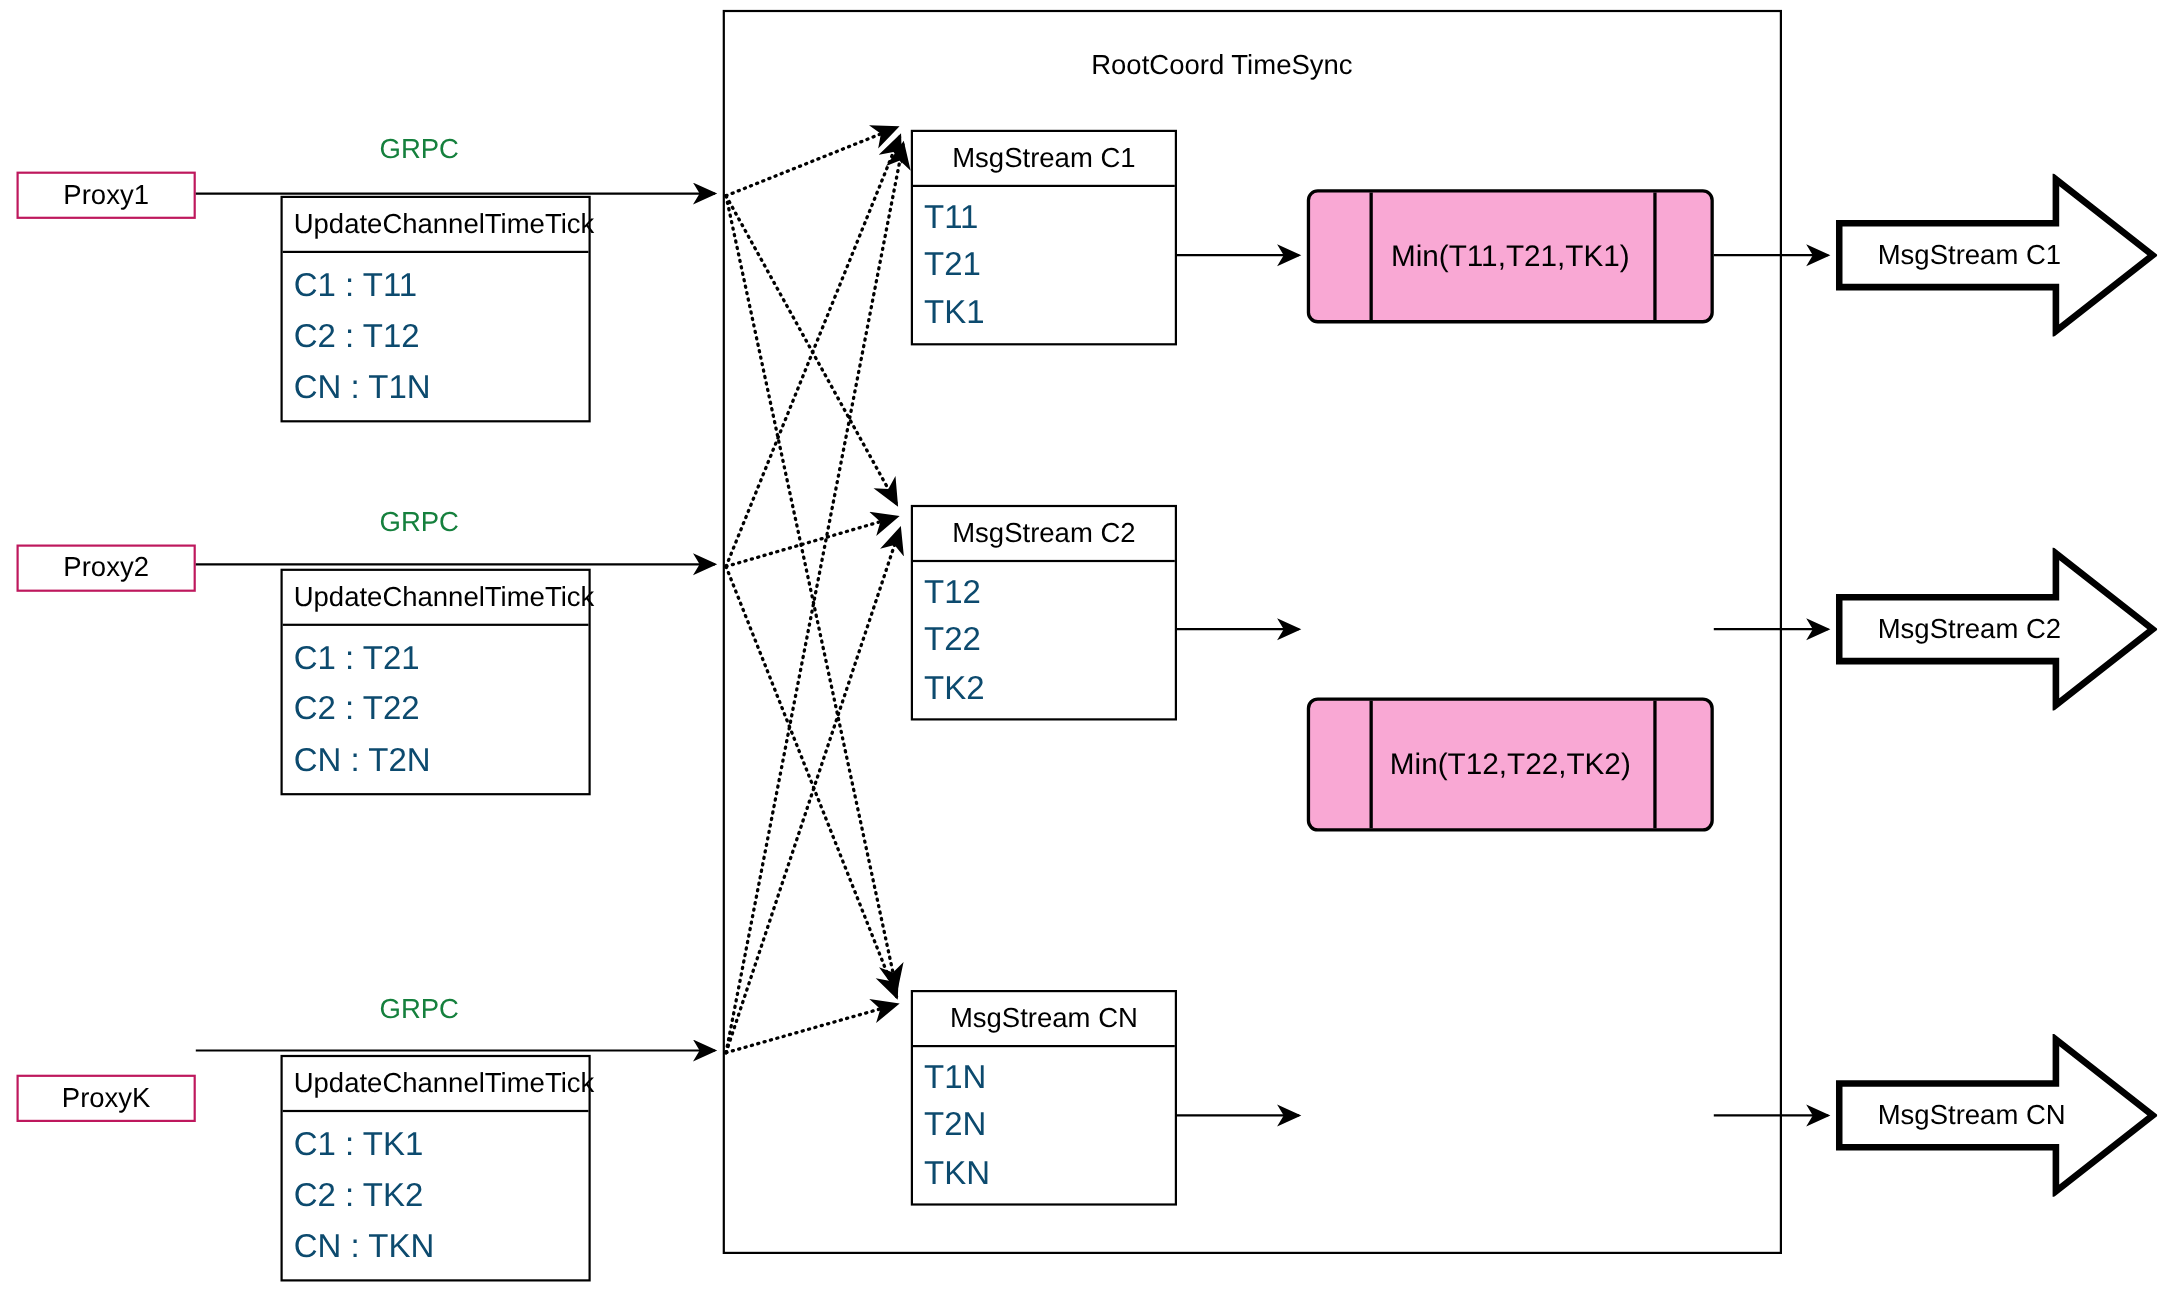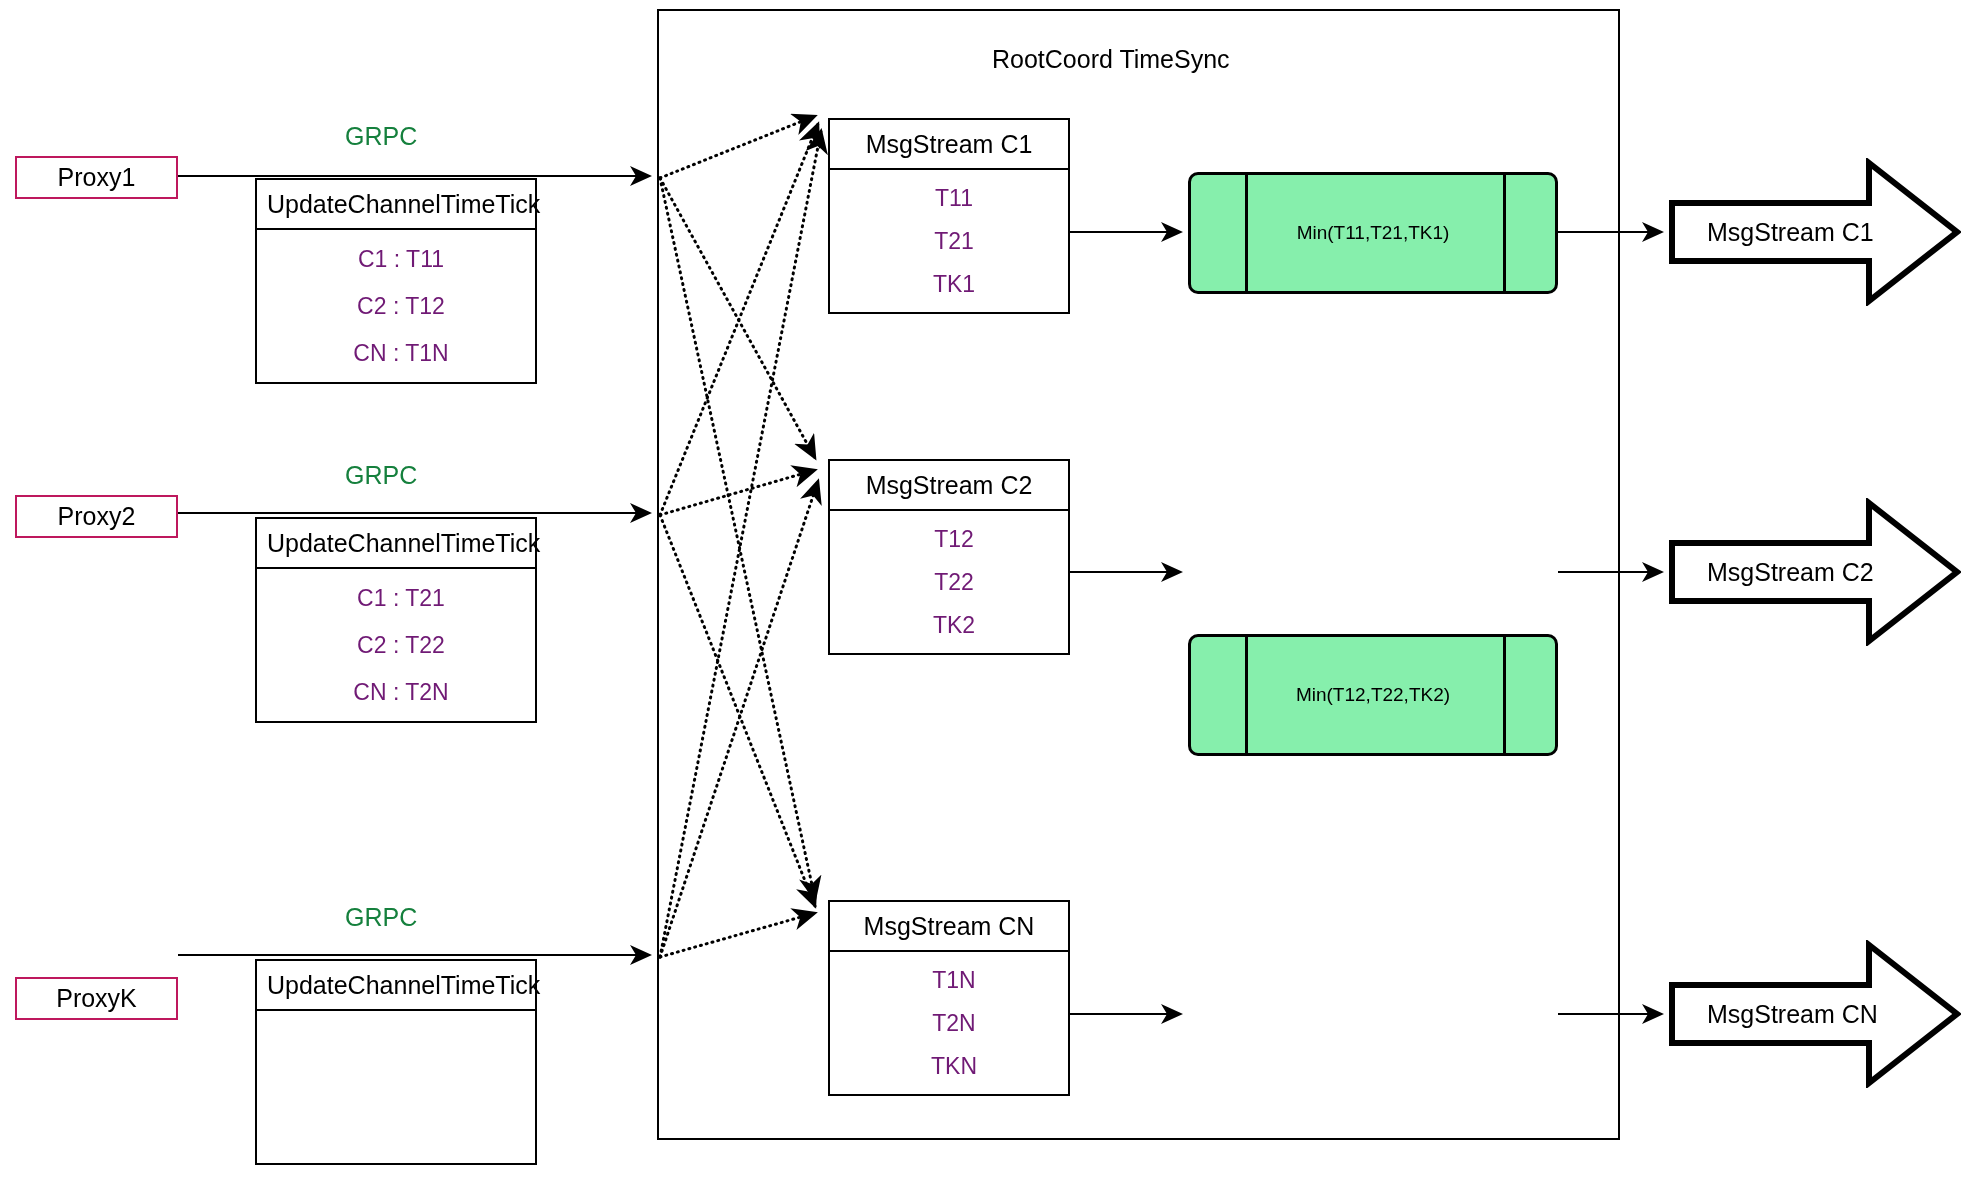--- a/index.html
+++ b/index.html
@@ -5,22 +5,22 @@
   html,body{margin:0;padding:0;background:#ffffff;}
   body{width:1969px;height:1183px;position:relative;font-family:"Liberation Sans",sans-serif;overflow:hidden;}
   #stage{position:absolute;left:0;top:0;width:1969px;height:1183px;border-radius:19px;}
   svg.layer{position:absolute;left:0;top:0;width:1969px;height:1183px;pointer-events:none;}
   .abs{position:absolute;box-sizing:border-box;}
   .plainbox{border:2px solid #be185d;background:#fff;display:flex;align-items:center;justify-content:center;font-size:25px;color:#000;}
   .tbl{border:2px solid #000;background:#fff;display:flex;flex-direction:column;}
   .tbl .hdr{height:48px;border-bottom:2px solid #000;display:flex;align-items:center;justify-content:center;font-size:25px;color:#000;}
   .tbl .hdr.left{justify-content:flex-start;padding-left:10px;}
   .tbl .body{flex:1;display:flex;flex-direction:column;justify-content:space-around;padding:6px 0 6px 10px;}
-  .tbl .body .row{font-size:23px;color:#701a75;line-height:1.05;text-align:center;}
-  .proc{border:3px solid #000;border-radius:10px;background:#86efac;position:relative;display:flex;align-items:center;justify-content:center;font-size:19px;color:#000;}
+  .tbl .body .row{font-size:30px;color:#0c4a6e;line-height:1.05;}
+  .proc{border:3px solid #000;border-radius:10px;background:#f9a8d4;position:relative;display:flex;align-items:center;justify-content:center;font-size:27px;color:#000;}
   .proc .bar{position:absolute;top:0;bottom:0;width:0;border-left:3px solid #000;}
   .blockarrow{position:absolute;}
   .blockarrow .lbl{position:absolute;font-size:25px;color:#000;white-space:nowrap;}
   .grpc{position:absolute;font-size:25px;color:#15803d;}
   .title{position:absolute;font-size:25px;color:#000;}
   .container{position:absolute;border:2px solid #000;background:transparent;}
 </style>
 </head>
 <body>
 
@@ -98,20 +98,25 @@
     </svg>
     <span class="lbl" style="left:38px;top:60px;">MsgStream C2</span>
   </div>
 
   <div class="abs plainbox" style="left:15px;top:937px;width:163px;height:43px;margin-top:40px;">
     <span>ProxyK</span>
   </div>
   <div class="grpc" style="left:345px;top:903px;">GRPC</div>
   <div class="abs tbl" style="left:255px;top:959px;width:282px;height:206px;">
     <div class="hdr left">UpdateChannelTimeTick</div>
+    <div class="body">
+      <div class="row">C1 :  TK1</div>
+      <div class="row">C2 :  TK2</div>
+      <div class="row">CN : TKN</div>
+    </div>
   </div>
 
   <div class="abs tbl" style="left:828px;top:900px;width:242px;height:196px;">
     <div class="hdr">MsgStream CN</div>
     <div class="body">
       <div class="row">T1N</div>
       <div class="row">T2N</div>
       <div class="row">TKN</div>
     </div>
   </div>

